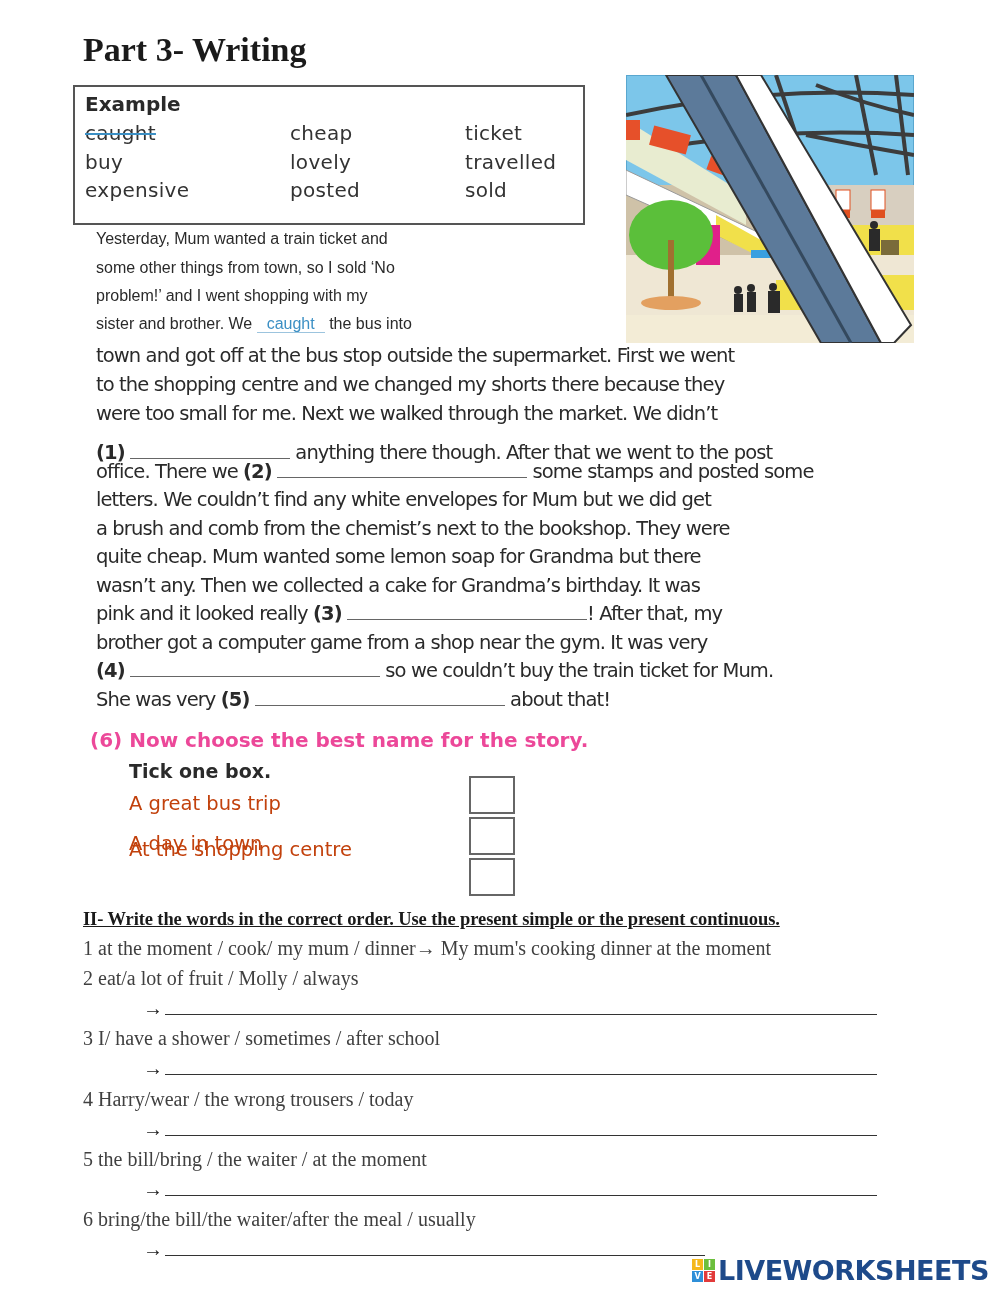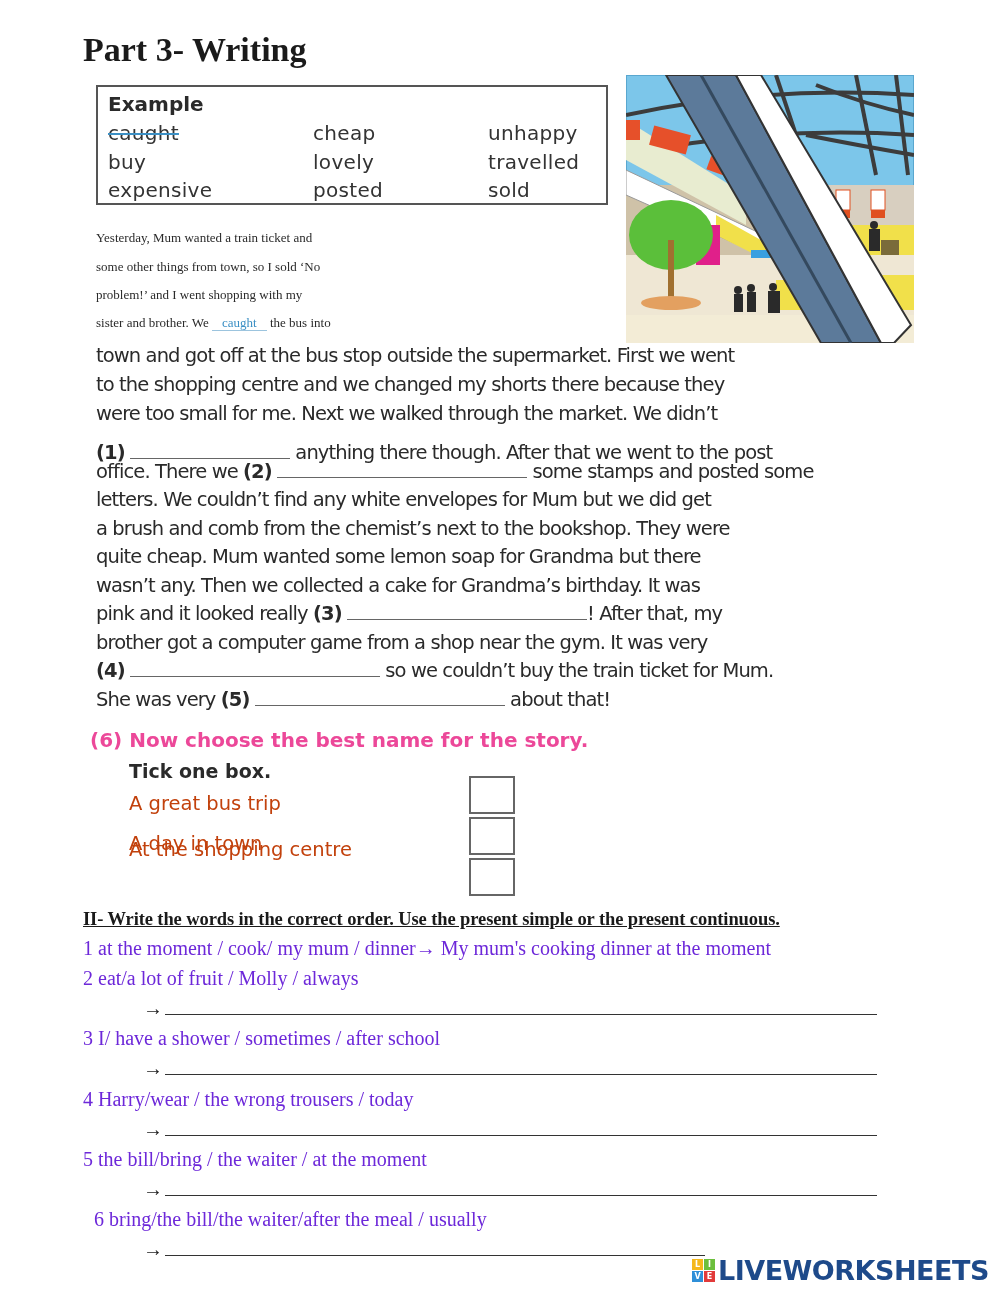--- a/index.html
+++ b/index.html
@@ -1,52 +1,52 @@
 <!DOCTYPE html>
 <html><head>
 <meta charset="utf-8">
 <style>
   html, body { margin:0; padding:0; background:#ffffff; }
   body { width:1000px; height:1294px; position:relative; overflow:hidden; color:#222; }
   .abs { position:absolute; }
   .title { left:83px; top:28px; font-family:"Liberation Serif", serif; font-weight:bold; font-size:34px; color:#1a1a1a; line-height:44px; }
-  .wordbox { left:96px; top:85px; width:512px; height:120px; border:2px solid #555; box-sizing:border-box; font-family:"DejaVu Sans", sans-serif; }
+  .wordbox { left:73px; top:85px; width:512px; height:140px; border:2px solid #555; box-sizing:border-box; font-family:"DejaVu Sans", sans-serif; }
   .wordbox .ex-label { position:absolute; left:10px; top:5px; font-weight:bold; font-size:20px; color:#2a2a2a; }
   .wordbox .w { position:absolute; font-size:20px; color:#333; letter-spacing:0.3px; }
   .wordbox .w.struck { text-decoration:line-through; text-decoration-color:#3b8fc4; color:#333; }
   .wordbox .c1 { left:10px; } .wordbox .c2 { left:215px; } .wordbox .c3 { left:390px; }
   .wordbox .r1 { top:34px; } .wordbox .r2 { top:63px; } .wordbox .r3 { top:91px; }
-  .story { font-family:Liberation Serif, serif; font-size:13px; color:#2a2a2a; white-space:nowrap; left:96px; }
+  .story { font-family:Liberation Sans, sans-serif; font-size:16px; color:#2a2a2a; white-space:nowrap; left:96px; }
   .story.cond { font-family:"DejaVu Sans", sans-serif; font-size:19.5px; letter-spacing:-0.9px; }
   .blank { display:inline-block; border-bottom:1.5px solid #666; vertical-align:baseline; height:1px; }
   .answer { color:#3b8fc4; border-bottom:1.5px solid #9cc4de; padding:0 10px; }
   .q6 { left:90px; top:728px; font-family:"DejaVu Sans", sans-serif; font-weight:bold; font-size:20px; color:#ec4899; }
   .tick { left:129px; top:760px; font-family:"DejaVu Sans", sans-serif; font-weight:bold; font-size:19px; color:#2a2a2a; }
   .opt { left:129px; font-family:"DejaVu Sans", sans-serif; font-size:19.5px; color:#c2410c; }
   .cbox { left:469px; width:46px; height:38px; border:2px solid #666; box-sizing:border-box; background:#fff; cursor:pointer; }
   .sec2 { left:83px; top:909px; font-family:"Liberation Serif", serif; font-weight:bold; font-size:18.5px; text-decoration:underline; color:#1a1a1a; white-space:nowrap; letter-spacing:-0.1px; }
-  .item { left:83px; font-family:"Liberation Serif", serif; font-size:20px; color:#6d28d9; white-space:nowrap; }
+  .item { left:83px; font-family:"Liberation Serif", serif; font-size:20px; color:#404040; white-space:nowrap; }
   .ansline { left:143px; font-family:"Liberation Serif", serif; font-size:20px; color:#1a1a1a; white-space:nowrap; }
   .ansline .line { display:inline-block; width:712px; border-bottom:1.5px solid #333; height:1px; vertical-align:baseline; margin-left:2px; }
   .logo { left:692px; top:1255px; height:30px; display:flex; align-items:center; }
   .logo .tiles { display:grid; grid-template-columns:11px 11px; grid-template-rows:11px 11px; gap:1px; margin-right:3px; }
   .logo .tiles span { display:flex; align-items:center; justify-content:center; font-family:"DejaVu Sans", sans-serif; font-weight:bold; font-size:8px; color:#fff; }
   .logo .word { font-family:"DejaVu Sans", sans-serif; font-weight:bold; font-size:27px; color:#1e4a8a; letter-spacing:-0.5px; }
   .illus { left:626px; top:75px; width:288px; height:268px; }
 </style>
 </head>
 <body>
 
 <div class="abs title">Part 3- Writing</div>
 
 <div class="abs wordbox">
   <div class="ex-label">Example</div>
   <div class="w c1 r1 struck">caught</div>
   <div class="w c2 r1">cheap</div>
-  <div class="w c3 r1">unhappy</div>
+  <div class="w c3 r1">ticket</div>
   <div class="w c1 r2">buy</div>
   <div class="w c2 r2">lovely</div>
   <div class="w c3 r2">travelled</div>
   <div class="w c1 r3">expensive</div>
   <div class="w c2 r3">posted</div>
   <div class="w c3 r3">sold</div>
 </div>
 
 <svg class="abs illus" viewBox="0 0 288 268">
   <rect x="0" y="0" width="288" height="268" fill="#7cc6ea" stroke="#5aa7cf" stroke-width="2"></rect>
@@ -178,21 +178,21 @@
 <div class="abs item" style="top:1088px;">4 Harry/wear / the wrong trousers / today</div>
 <div class="abs ansline" style="top:1118px;">
   <span>→</span><span class="line"></span>
 </div>
 
 <div class="abs item" style="top:1148px;">5 the bill/bring / the waiter / at the moment</div>
 <div class="abs ansline" style="top:1178px;">
   <span>→</span><span class="line"></span>
 </div>
 
-<div class="abs item" style="top:1208px;margin-left:11px;">6 bring/the bill/the waiter/after the meal / usually</div>
+<div class="abs item" style="top:1208px;">6 bring/the bill/the waiter/after the meal / usually</div>
 <div class="abs ansline" style="top:1238px;">
   <span>→</span><span class="line" style="width:540px;"></span>
 </div>
 
 <div class="abs logo">
   <div class="tiles">
     <span id="t0" style="background: rgb(245, 184, 28);">L</span>
     <span id="t1" style="background: rgb(108, 191, 61);">I</span>
     <span id="t2" style="background: rgb(47, 143, 216);">V</span>
     <span id="t3" style="background: rgb(226, 58, 58);">E</span>

